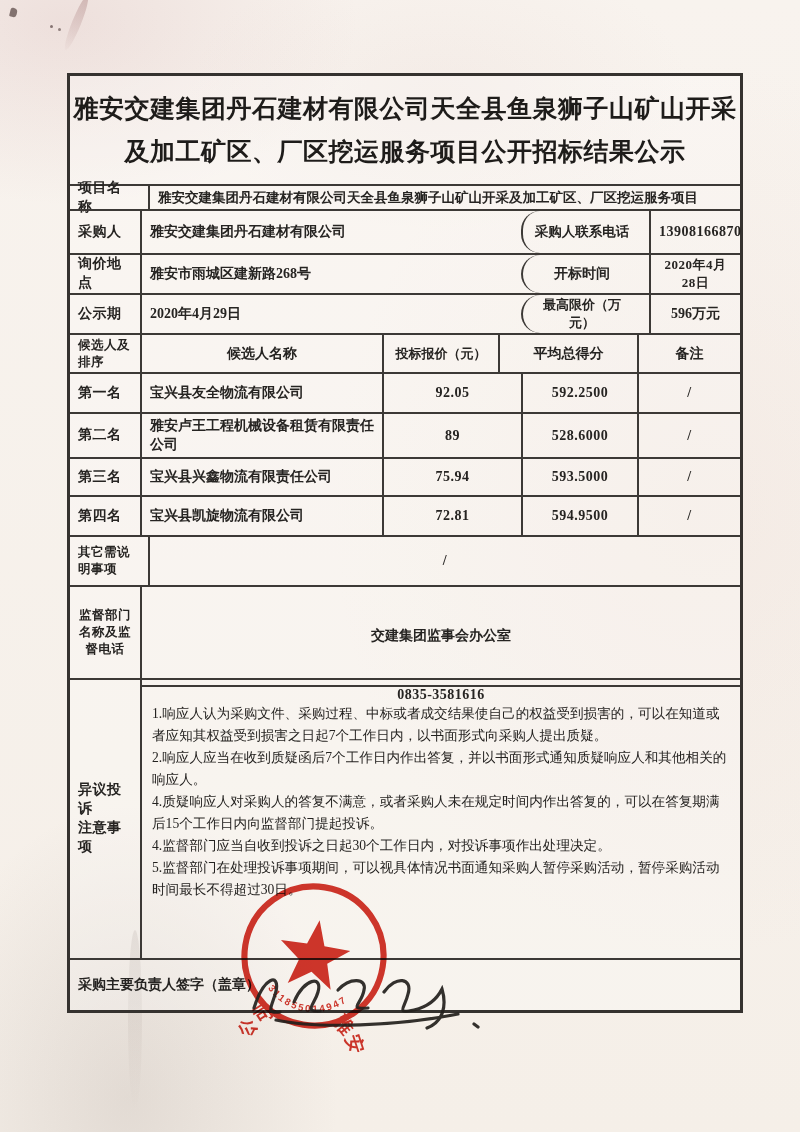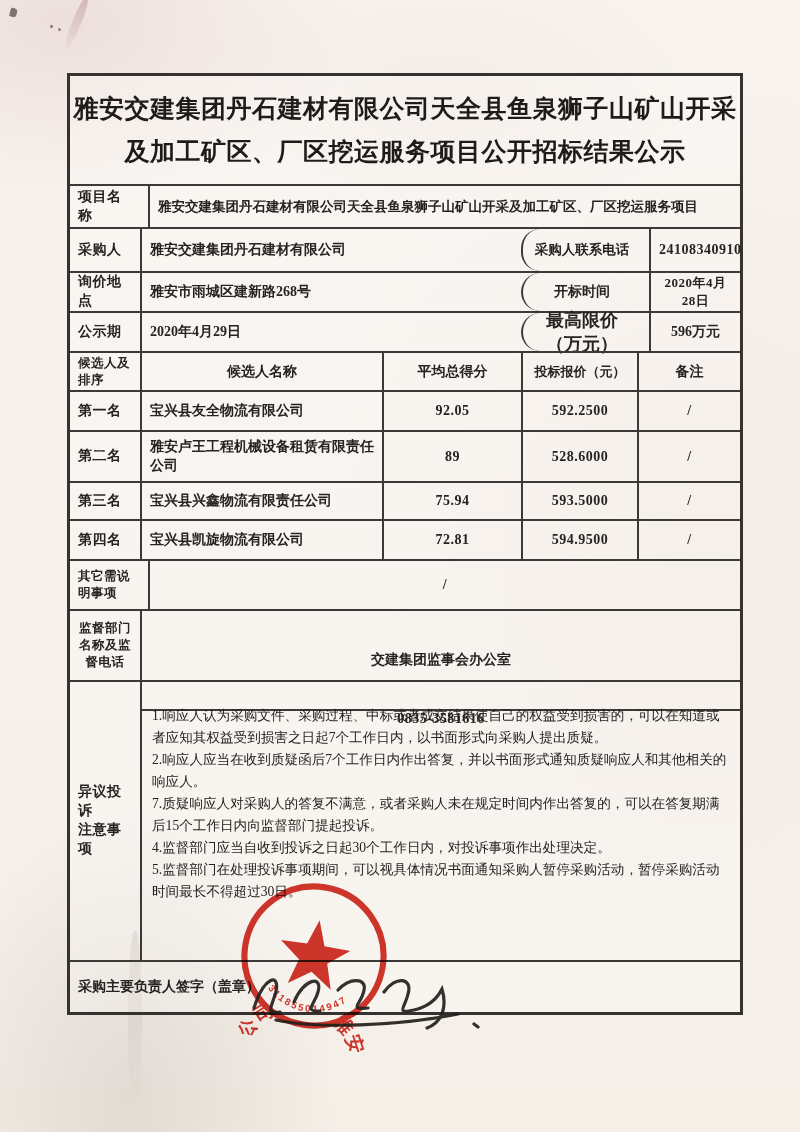--- a/index.html
+++ b/index.html
@@ -46,24 +46,24 @@
 
   
   .w-mid{width:381px;flex:none;}
   .w-lab2{width:120px;flex:none;border-radius:19px;}
   .w-val{flex:1;margin-left:8px;}
   .w-name{width:242px;flex:none;}
   .w-score{width:139px;flex:none;}
   .w-price{width:116px;flex:none;}
   .w-rem{flex:1;font-family:Liberation Serif, serif;}
 
-  .h43{height:43px;} .h44{height:44px;} .h40{height:40px;} .h39{height:39px;}
-  .h45{height:51px;} .h38{height:38px;} .h42{height:50px;}
-
-  .sup-row{height:71px;}
+  .h43{height:25px;} .h44{height:44px;} .h40{height:40px;} .h39{height:39px;}
+  .h45{height:45px;} .h38{height:38px;} .h42{height:50px;}
+
+  .sup-row{height:93px;}
   .sup-right{flex:1;display:flex;flex-direction:column;}
   .sup-sub{flex:1;display:flex;align-items:center;justify-content:center;box-sizing:border-box;margin-top:40px;}
   .sup-sub + .sup-sub{border-top:2px solid #3c3936;}
 
   .obj-row{height:280px;}
   .obj-body{flex:1;display:flex;flex-direction:column;justify-content:center;padding:6px 10px 40px 10px;box-sizing:border-box;border-left:2px solid #3c3936;}
   .obj-item{font-size:13.6px;font-weight:500;line-height:1.62;text-align:left;color:#242220;}
 
   .sig-row{height:52px;}
   .sig-cell{flex:1;display:flex;align-items:center;padding:0 0 0 8px;font-size:14px;font-weight:700;}
@@ -92,43 +92,43 @@
 
     <div class="row h43">
       <div class="cell lab">项目名称</div>
       <div class="cell w-val v" style="font-size:13.5px">雅安交建集团丹石建材有限公司天全县鱼泉狮子山矿山开采及加工矿区、厂区挖运服务项目</div>
     </div>
 
     <div class="row h44">
       <div class="cell lab">采购人</div>
       <div class="cell w-mid v">雅安交建集团丹石建材有限公司</div>
       <div class="cell w-lab2 ctr v" style="font-size:13.5px">采购人联系电话</div>
-      <div class="cell w-val ctr v num">24108340910</div>
+      <div class="cell w-val ctr v num">13908166870</div>
     </div>
 
     <div class="row h40">
       <div class="cell lab">询价地点</div>
       <div class="cell w-mid v">雅安市雨城区建新路268号</div>
       <div class="cell w-lab2 ctr v">开标时间</div>
       <div class="cell w-val ctr v num" style="font-size:13px">2020年4月28日</div>
     </div>
 
     <div class="row h40">
       <div class="cell lab">公示期</div>
       <div class="cell w-mid v">2020年4月29日</div>
-      <div class="cell w-lab2 ctr v" style="font-size:18px">最高限价（万元）</div>
+      <div class="cell w-lab2 ctr v" style="font-size:13px">最高限价（万元）</div>
       <div class="cell w-val ctr v">596万元</div>
     </div>
 
     <div class="row h39">
       <div class="cell lab pre small">候选人及
 排序</div>
       <div class="cell w-name ctr v">候选人名称</div>
+      <div class="cell w-price ctr v" style="font-size:13px">投标报价（元）</div>
       <div class="cell w-score ctr v">平均总得分</div>
-      <div class="cell w-price ctr v" style="font-size:13px">投标报价（元）</div>
       <div class="cell w-rem ctr v">备注</div>
     </div>
 
     <div class="row h40">
       <div class="cell lab">第一名</div>
       <div class="cell w-name v">宝兴县友全物流有限公司</div>
       <div class="cell w-score ctr v num">92.05</div>
       <div class="cell w-price ctr v num">592.2500</div>
       <div class="cell w-rem ctr v num">/</div>
     </div>
@@ -169,21 +169,21 @@
         <div class="sup-sub v num">0835-3581616</div>
       </div>
     </div>
 
     <div class="row obj-row">
       <div class="cell lab pre" style="border-left:none">异议投诉
 注意事项</div>
       <div class="obj-body">
         <div class="obj-item">1.响应人认为采购文件、采购过程、中标或者成交结果使自己的权益受到损害的，可以在知道或者应知其权益受到损害之日起7个工作日内，以书面形式向采购人提出质疑。</div>
         <div class="obj-item">2.响应人应当在收到质疑函后7个工作日内作出答复，并以书面形式通知质疑响应人和其他相关的响应人。</div>
-        <div class="obj-item">7.质疑响应人对采购人的答复不满意，或者采购人未在规定时间内作出答复的，可以在答复期满后15个工作日内向监督部门提起投诉。</div>
+        <div class="obj-item">4.质疑响应人对采购人的答复不满意，或者采购人未在规定时间内作出答复的，可以在答复期满后15个工作日内向监督部门提起投诉。</div>
         <div class="obj-item">4.监督部门应当自收到投诉之日起30个工作日内，对投诉事项作出处理决定。</div>
         <div class="obj-item">5.监督部门在处理投诉事项期间，可以视具体情况书面通知采购人暂停采购活动，暂停采购活动时间最长不得超过30日。</div>
       </div>
     </div>
 
     <div class="row sig-row">
       <div class="sig-cell">采购主要负责人签字（盖章）</div>
     </div>
 
   </div>

